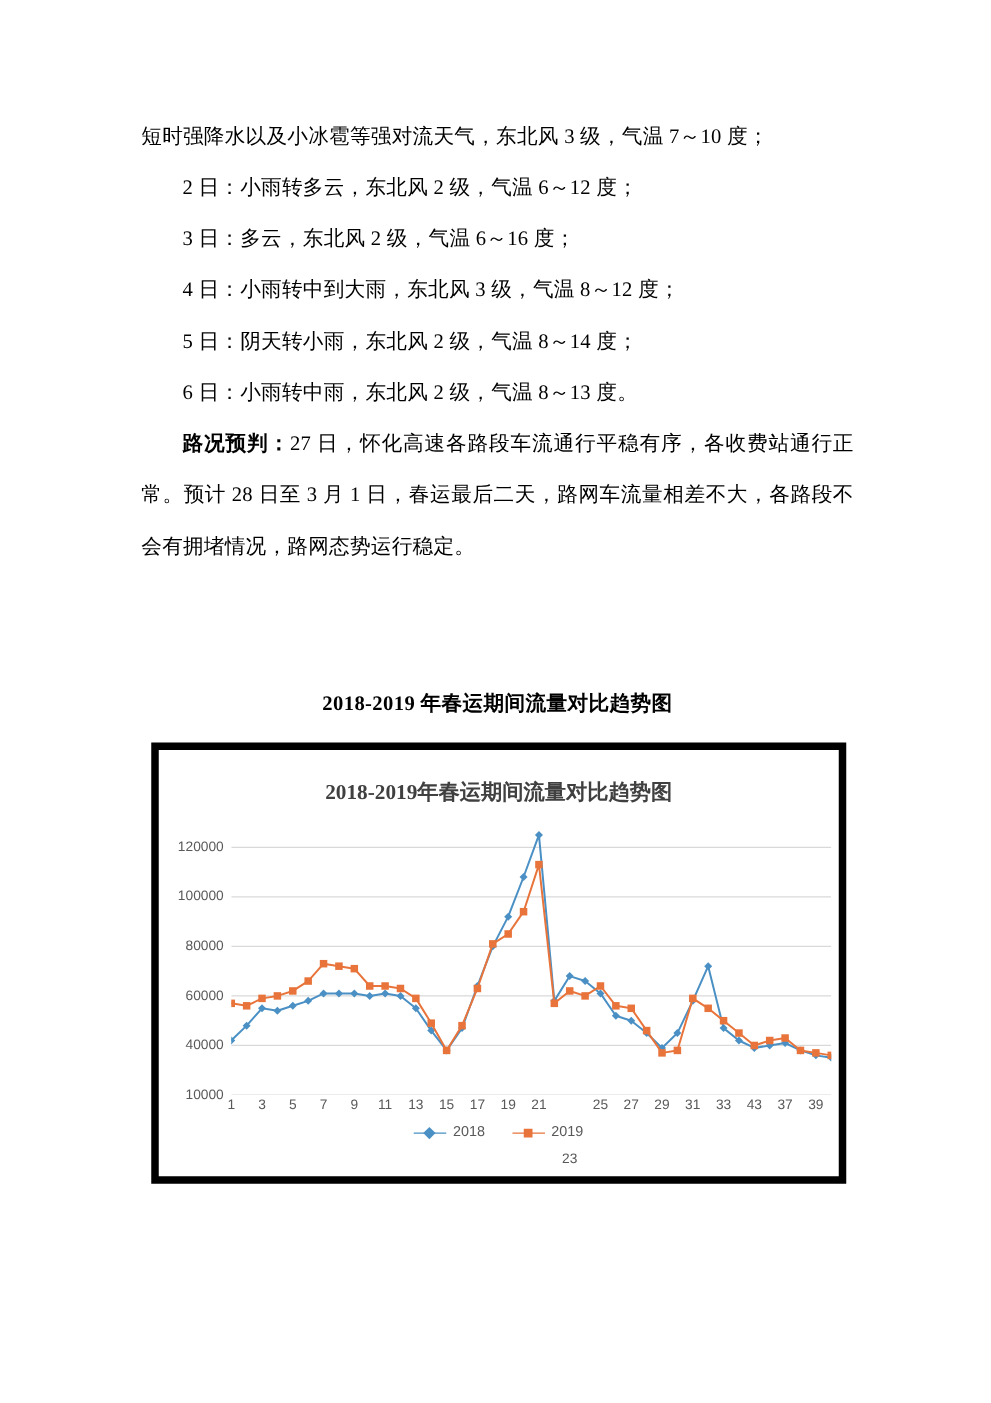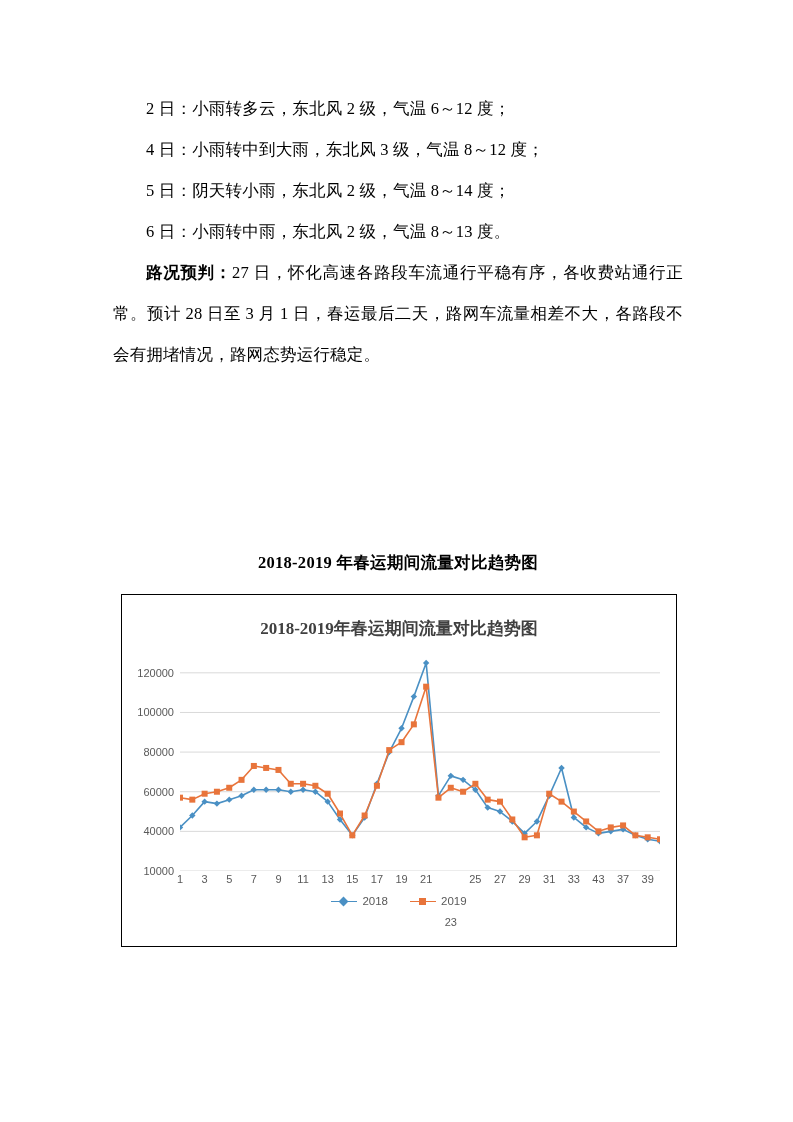--- a/index.html
+++ b/index.html
@@ -50,21 +50,21 @@
     font-size: 16.5px;
     font-weight: bold;
     letter-spacing: 0.3px;
   }
   .chart-box {
     position: absolute;
     left: 121px;
     top: 594px;
     width: 556px;
     height: 353px;
-    border: 1px solid #000000;
+    border: 6px solid #000000;
     background: #ffffff;
     box-sizing: border-box;
   }
   .chart-inner-title {
     position: absolute;
     left: 0; top: 22px;
     width: 100%;
     text-align: center;
     font-size: 17px;
     font-weight: bold;
@@ -145,21 +145,23 @@
   .mk-2018 { background: #4a90c4; transform: rotate(45deg); }
   .mk-2019 { background: #e8743b; }
   svg { display: block; }
 </style>
 </head>
 <body>
 
 <div class="page">
 
   <div class="body-area">
+    <p class="para">短时强降水以及小冰雹等强对流天气，东北风 3 级，气温 7～10 度；</p>
     <p class="para indent">2 日：小雨转多云，东北风 2 级，气温 6～12 度；</p>
+    <p class="para indent">3 日：多云，东北风 2 级，气温 6～16 度；</p>
     <p class="para indent">4 日：小雨转中到大雨，东北风 3 级，气温 8～12 度；</p>
     <p class="para indent">5 日：阴天转小雨，东北风 2 级，气温 8～14 度；</p>
     <p class="para indent">6 日：小雨转中雨，东北风 2 级，气温 8～13 度。</p>
     <p class="para indent"><span class="bold">路况预判：</span><span>27 日，怀化高速各路段车流通行平稳有序，各收费站通行正常。预计 28 日至 3 月 1 日，春运最后二天，路网车流量相差不大，各路段不会有拥堵情况，路网态势运行稳定。</span></p>
   </div>
 
   <div class="chart-title">2018-2019 年春运期间流量对比趋势图</div>
 
   <div class="chart-box">
     <div class="chart-inner-title">2018-2019年春运期间流量对比趋势图</div>

